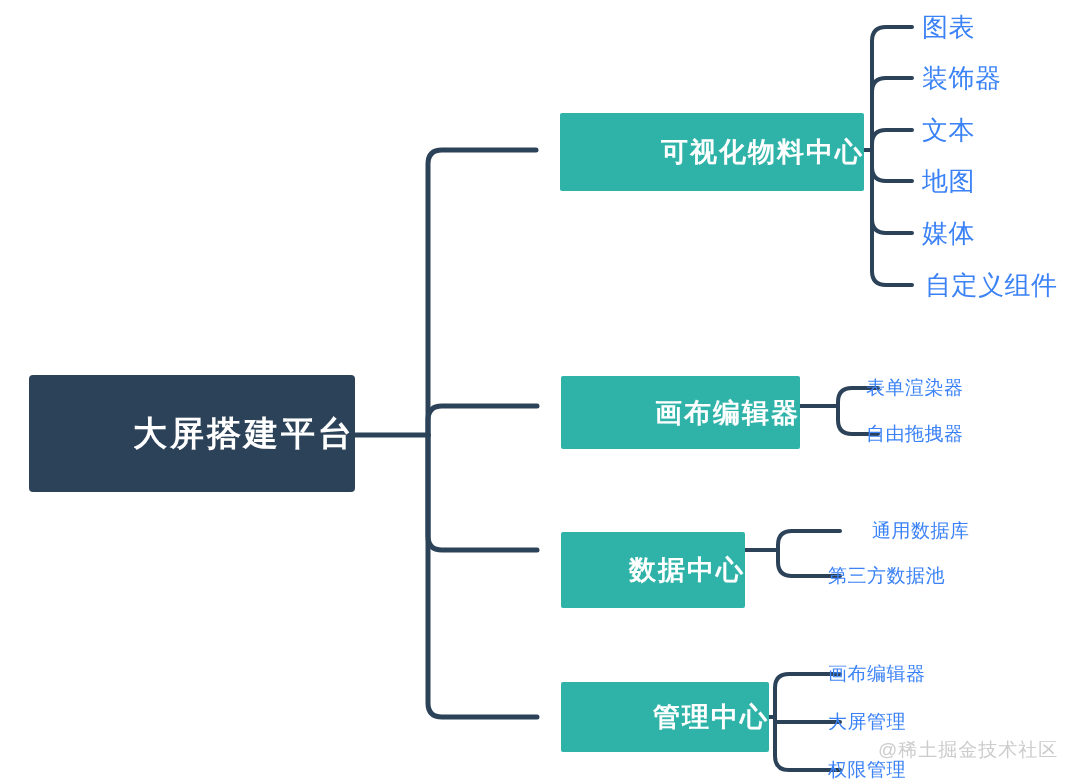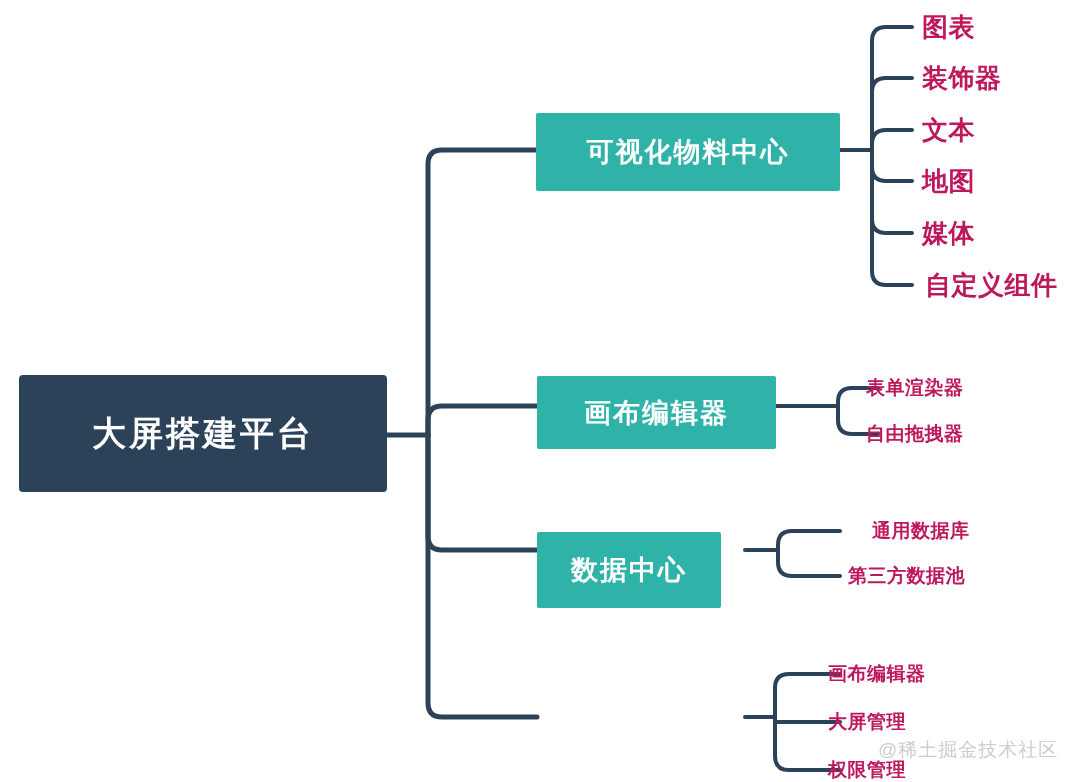--- a/index.html
+++ b/index.html
@@ -23,44 +23,45 @@
     left: 0;
     top: 0;
     width: 1068px;
     height: 782px;
     pointer-events: none;
   }
   .node {
     position: absolute;
     display: flex;
     align-items: center;
-    justify-content: center;
+    justify-content: flex-end;
     box-sizing: border-box;
     color: #ffffff;
     font-weight: bold;
     letter-spacing: 1px;
     white-space: nowrap;
+    margin-left: 24px;
   }
   .node-root {
     background: #2c4259;
     border-radius: 4px;
     font-size: 34px;
     letter-spacing: 3px;
   }
   .node-branch {
     background: #2fb3a8;
     border-radius: 2px;
     font-size: 27px;
     letter-spacing: 2px;
   }
   .leaf {
     position: absolute;
-    color: #be185d;
+    color: #3b82f6;
     white-space: nowrap;
-    font-weight: bold;
+    font-weight: normal;
     transform: translateY(-50%);
   }
   .leaf-lg { font-size: 26px; letter-spacing: 0.5px; }
   .leaf-sm { font-size: 19px; letter-spacing: 0.5px; }
   .watermark {
     position: absolute;
     color: #cccccc;
     font-size: 19px;
     white-space: nowrap;
     letter-spacing: 1px;
@@ -100,49 +101,52 @@
       <path d="M778,550 L778,545 Q778,531 792,531 L840,531"></path>
       <path d="M778,550 L778,562 Q778,576 792,576 L840,576"></path>
 
       <path d="M745,717 L775,717"></path>
       <path d="M775,717 L775,688 Q775,674 789,674 L840,674"></path>
       <path d="M775,717 L775,722 L840,722"></path>
       <path d="M775,717 L775,756 Q775,770 789,770 L840,770"></path>
     </g>
   </svg>
 
-  <div class="node node-root" style="left:19px; top:375px; width:368px; height:117px;">
+  <div class="node node-root" style="left:5px; top:375px; width:326px; height:117px;">
     <span>大屏搭建平台</span>
   </div>
 
   <div class="node node-branch" style="left:536px; top:113px; width:304px; height:78px;">
     <span>可视化物料中心</span>
   </div>
 
   <div class="node node-branch" style="left:537px; top:376px; width:239px; height:73px;">
     <span>画布编辑器</span>
   </div>
 
   <div class="node node-branch" style="left:537px; top:532px; width:184px; height:76px;">
     <span>数据中心</span>
   </div>
 
+  <div class="node node-branch" style="left:537px; top:682px; width:208px; height:70px;">
+    <span>管理中心</span>
+  </div>
 
   <div class="leaf leaf-lg" style="left:922px; top:27px;">图表</div>
   <div class="leaf leaf-lg" style="left:922px; top:78px;">装饰器</div>
   <div class="leaf leaf-lg" style="left:922px; top:130px;">文本</div>
   <div class="leaf leaf-lg" style="left:922px; top:181px;">地图</div>
   <div class="leaf leaf-lg" style="left:922px; top:233px;">媒体</div>
   <div class="leaf leaf-lg" style="left:925px; top:285px;">自定义组件</div>
 
   <div class="leaf leaf-sm" style="left:866px; top:388px;">表单渲染器</div>
   <div class="leaf leaf-sm" style="left:866px; top:434px;">自由拖拽器</div>
 
   <div class="leaf leaf-sm" style="left:828px; top:531px;margin-left:44px;">通用数据库</div>
-  <div class="leaf leaf-sm" style="left:848px; top:576px;">第三方数据池</div>
+  <div class="leaf leaf-sm" style="left:828px; top:576px;">第三方数据池</div>
 
   <div class="leaf leaf-sm" style="left:828px; top:674px;">画布编辑器</div>
   <div class="leaf leaf-sm" style="left:828px; top:722px;">大屏管理</div>
   <div class="leaf leaf-sm" style="left:828px; top:770px;">权限管理</div>
 
   <div class="watermark" style="left:878px; top:737px;">@稀土掘金技术社区</div>
 
 </div>
 
 </body></html>

